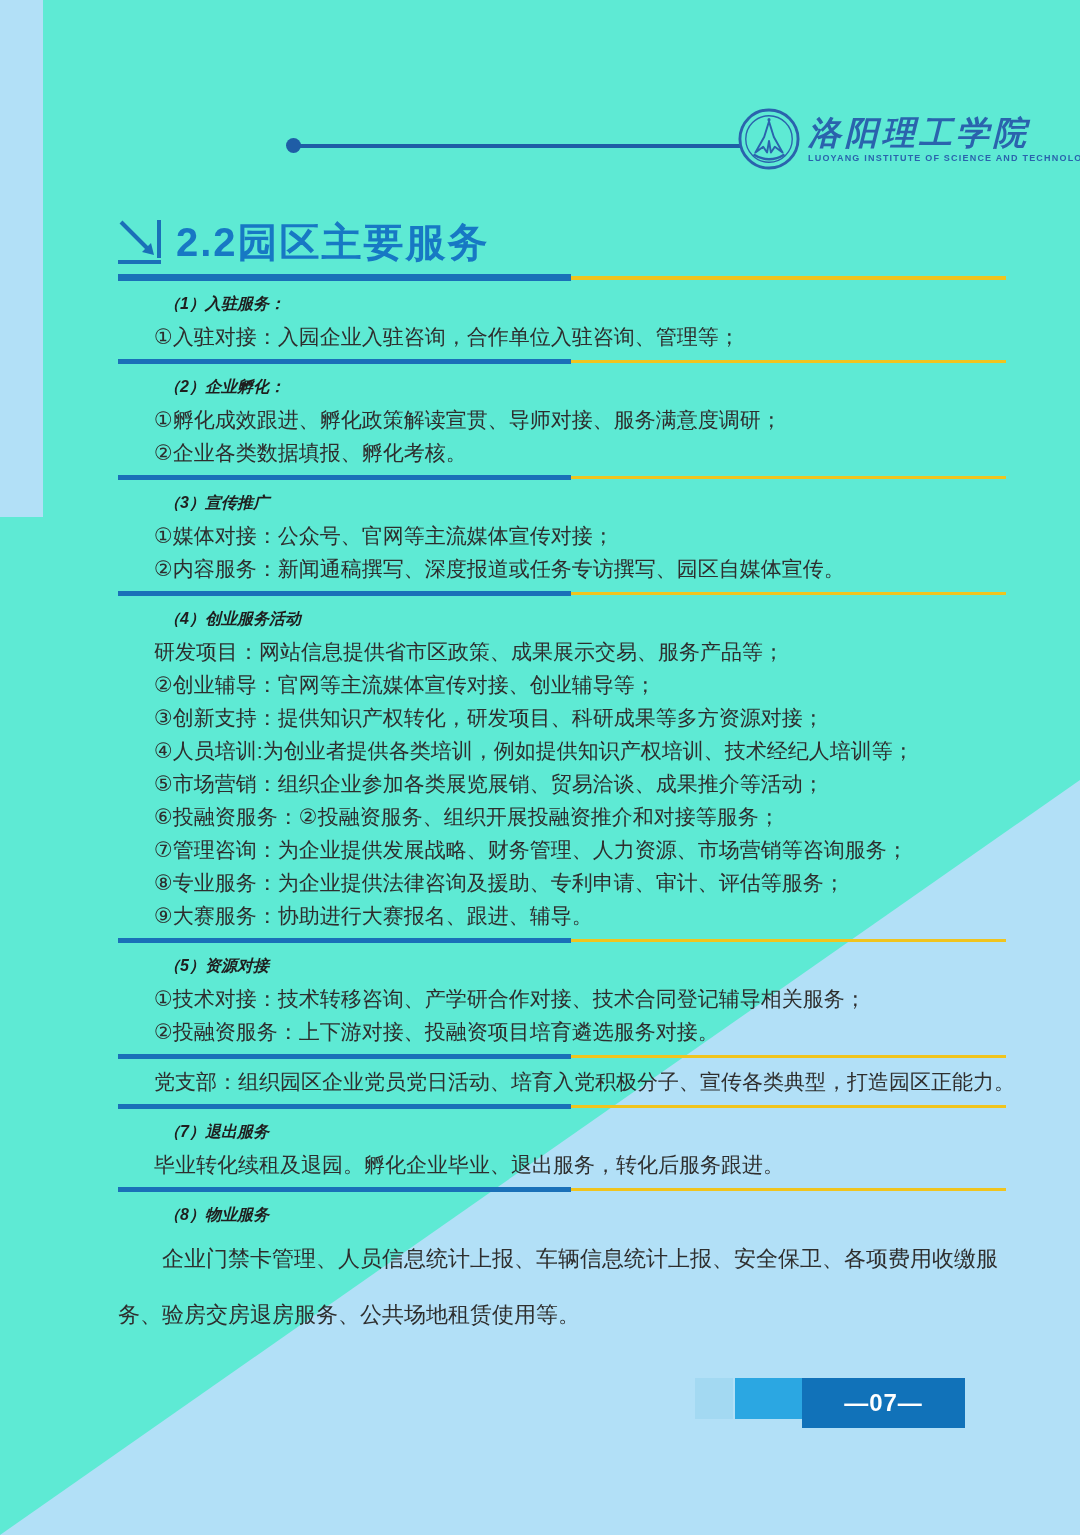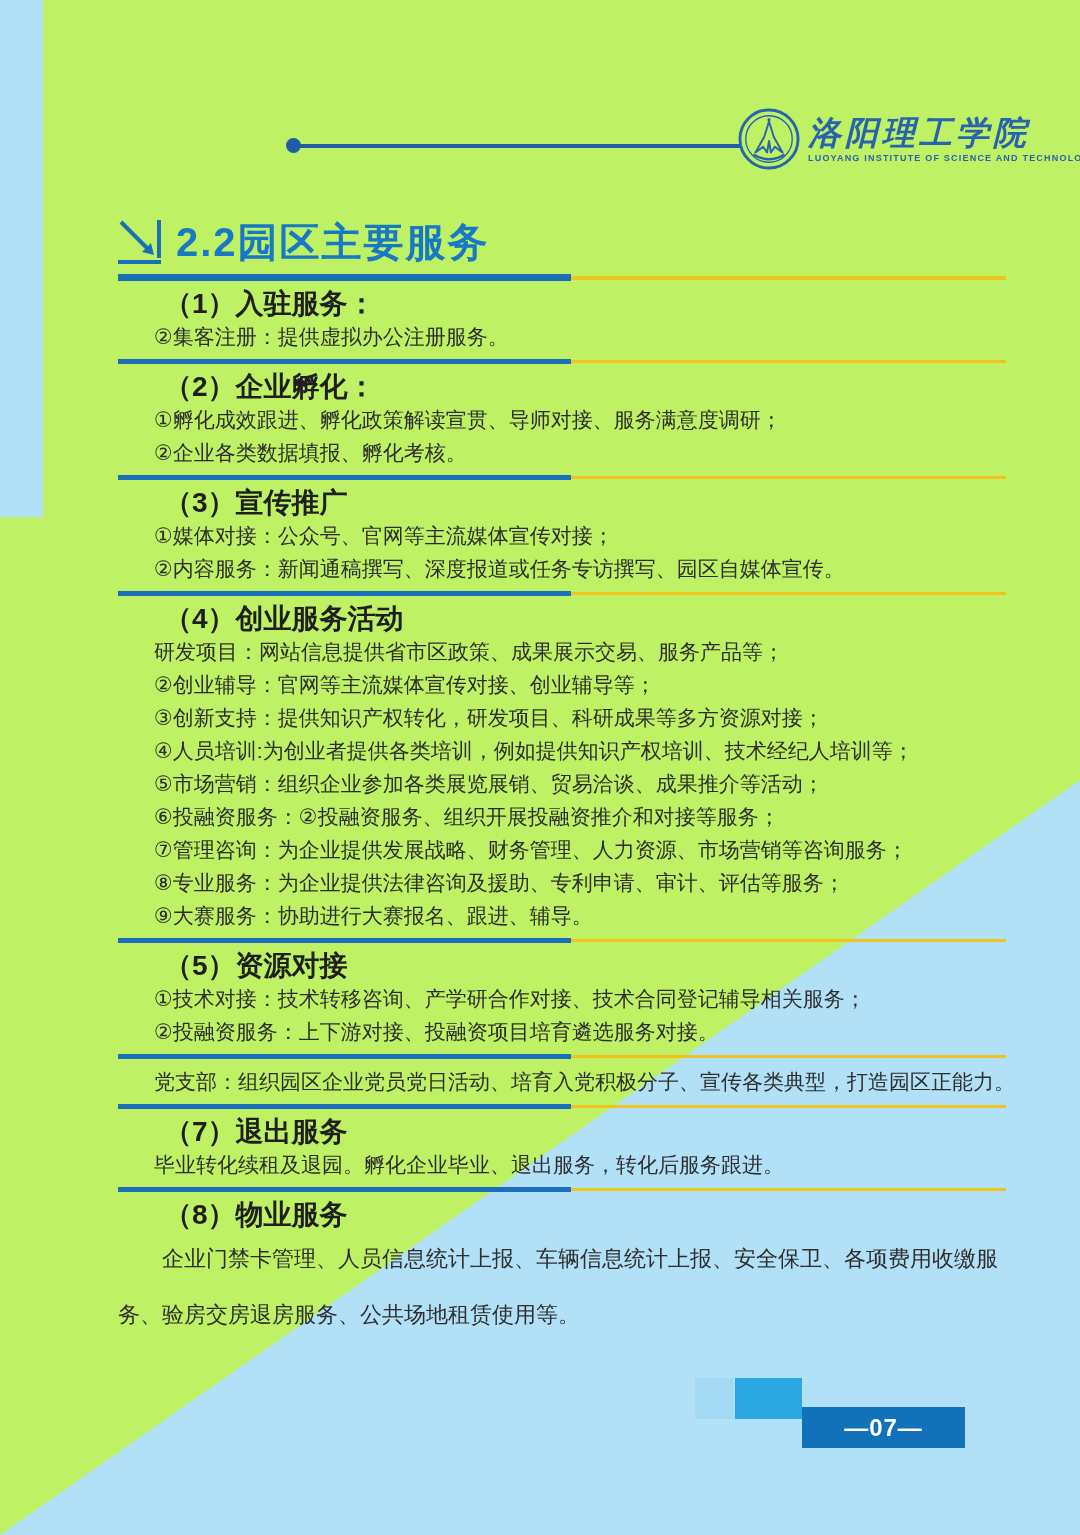--- a/index.html
+++ b/index.html
@@ -1,17 +1,17 @@
 <!DOCTYPE html>
 <html><head>
 <meta charset="utf-8">
 <style>
   html,body{margin:0;padding:0;background:#e8e8e8;}
   .page{
-    position:relative;width:1080px;height:1535px;background:#bef264;
+    position:relative;width:1080px;height:1535px;background:#5eead4;
     overflow:hidden;margin:0 auto;
     font-family:"Liberation Sans","DejaVu Sans",sans-serif;
   }
   
   .left-strip{position:absolute;left:0;top:0;width:43px;height:517px;background:#b2e0f7;}
   .bottom-triangle{
     position:absolute;left:0;top:780px;width:1080px;height:755px;background:#b2e0f7;
     clip-path:polygon(100% 0%,100% 100%,0% 100%);
   }
   
@@ -33,38 +33,39 @@
   .title-icon{width:48px;height:48px;margin-right:10px;flex:0 0 auto;}
   .page-title{
     margin:0;font-size:40px;line-height:48px;font-weight:bold;color:#1778c4;
     letter-spacing:2px;white-space:nowrap;
   }
   .title-underline{display:flex;align-items:center;margin-top:8px;}
   .title-underline .seg-blue{width:453px;height:7px;background:#1a70b8;}
   .title-underline .seg-yellow{flex:1;height:4px;background:#f0c41e;}
   .svc{padding:6px 0;position:relative;}
   .svc-heading{
-    padding-left:46px;font-size:28px;line-height:33px;font-weight:bold;color:#1f1f1f;
+    padding-left:46px;font-size:16px;line-height:33px;font-weight:bold;color:#1f1f1f;
     white-space:nowrap;
+    font-style:italic;
   }
   .svc-item{padding-left:36px;font-size:21px;line-height:33px;color:#2e2e2e;white-space:nowrap;}
   .svc.para-style .svc-item{
     padding-left:0;text-indent:2em;white-space:normal;line-height:56px;font-size:22px;
   }
   .divider{display:flex;align-items:center;height:5px;position:relative;}
   .divider .div-blue{width:453px;height:5px;background:#1a70b8;}
   .divider .div-yellow{flex:1;height:3px;background:#f0c41e;}
   
   .footer-bar{position:absolute;left:695px;top:1378px;height:41px;display:flex;}
   .fb-light{width:38px;height:41px;background:#a3d9f2;}
   .fb-mid{width:67px;height:41px;background:#2ba7e2;margin-left:2px;}
   .fb-dark{
-    width:163px;height:41px;background:#1172b9;color:#ffffff;
+    width:163px;height:50px;background:#1172b9;color:#ffffff;
     display:flex;align-items:center;justify-content:center;
-    font-size:24px;font-weight:bold;letter-spacing:1px;margin-top:29px;
+    font-size:24px;font-weight:bold;letter-spacing:1px;
   }
 </style>
 </head>
 <body>
 
 <div class="page">
 
   <div class="left-strip"></div>
   <div class="bottom-triangle"></div>
 
@@ -98,21 +99,21 @@
     </div>
     <div class="title-underline">
       <span class="seg-blue"></span>
       <span class="seg-yellow"></span>
     </div>
 
     <div id="sections">
   <section class="svc">
     <div class="svc-heading">（1）入驻服务：</div>
     <div class="svc-items">
-            <div class="svc-item">②集客注册：提供虚拟办公注册服务。</div>
+            <div class="svc-item">①入驻对接：入园企业入驻咨询，合作单位入驻咨询、管理等；</div>
           </div>
   </section>
 <div class="divider">
           <span class="div-blue"></span>
           <span class="div-yellow"></span>
         </div>
   <section class="svc">
     <div class="svc-heading">（2）企业孵化：</div>
     <div class="svc-items">
             <div class="svc-item">①孵化成效跟进、孵化政策解读宣贯、导师对接、服务满意度调研；</div>

